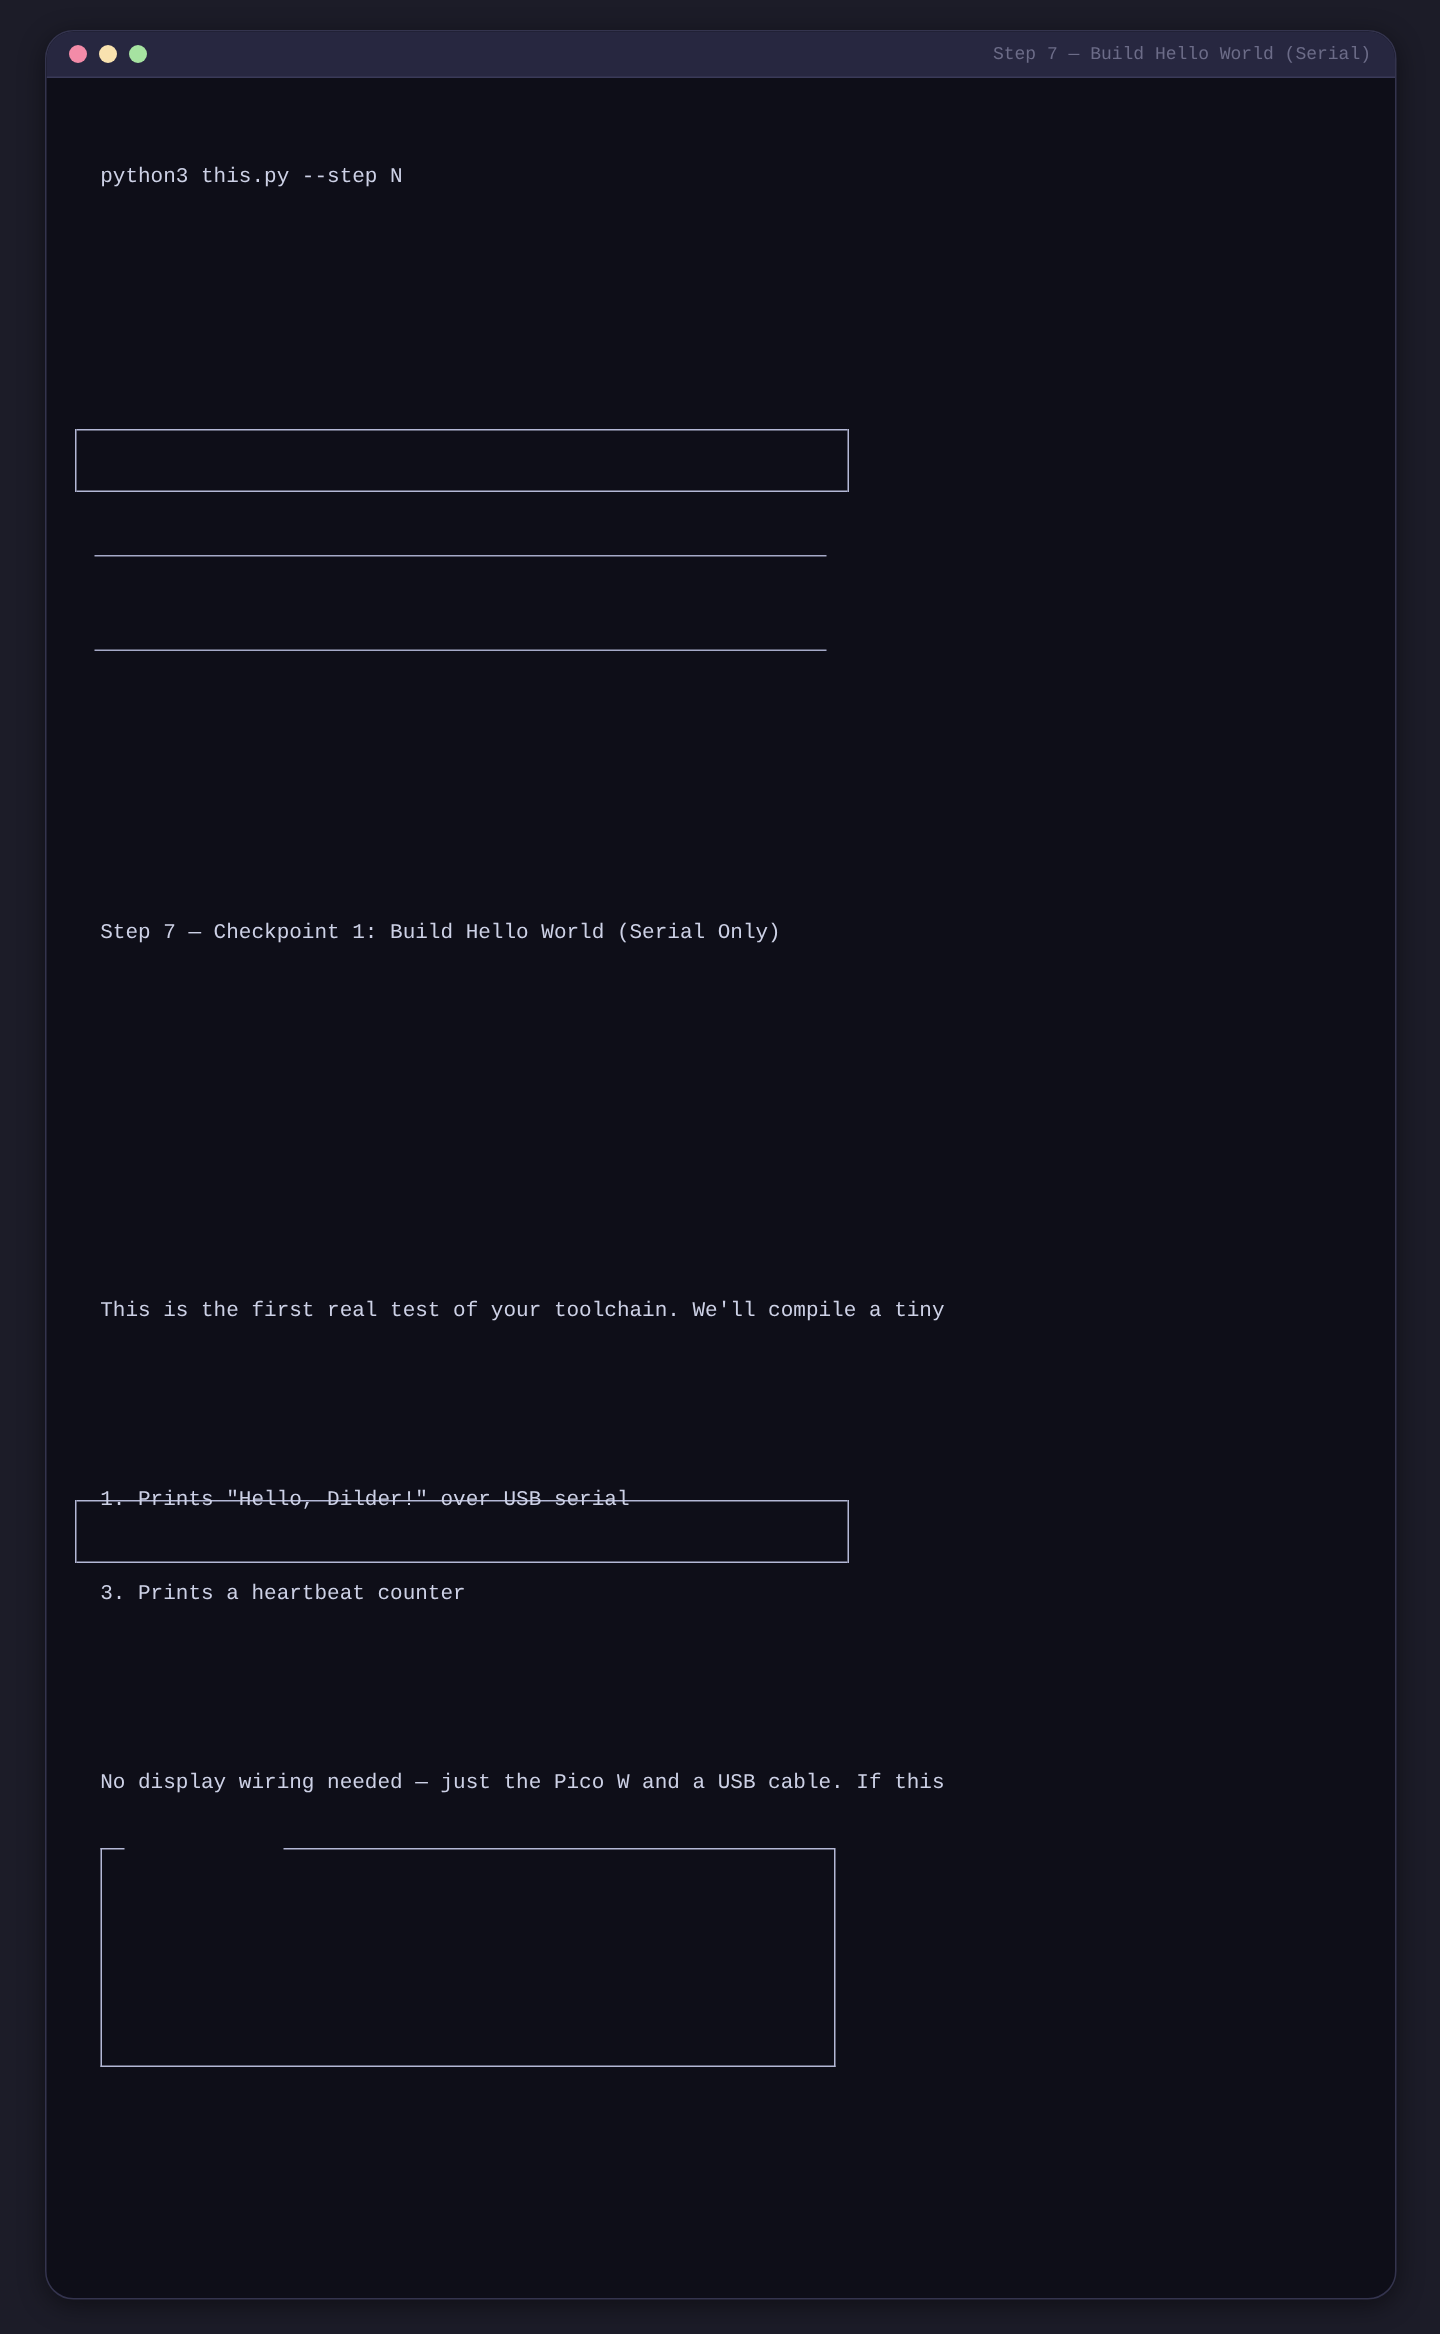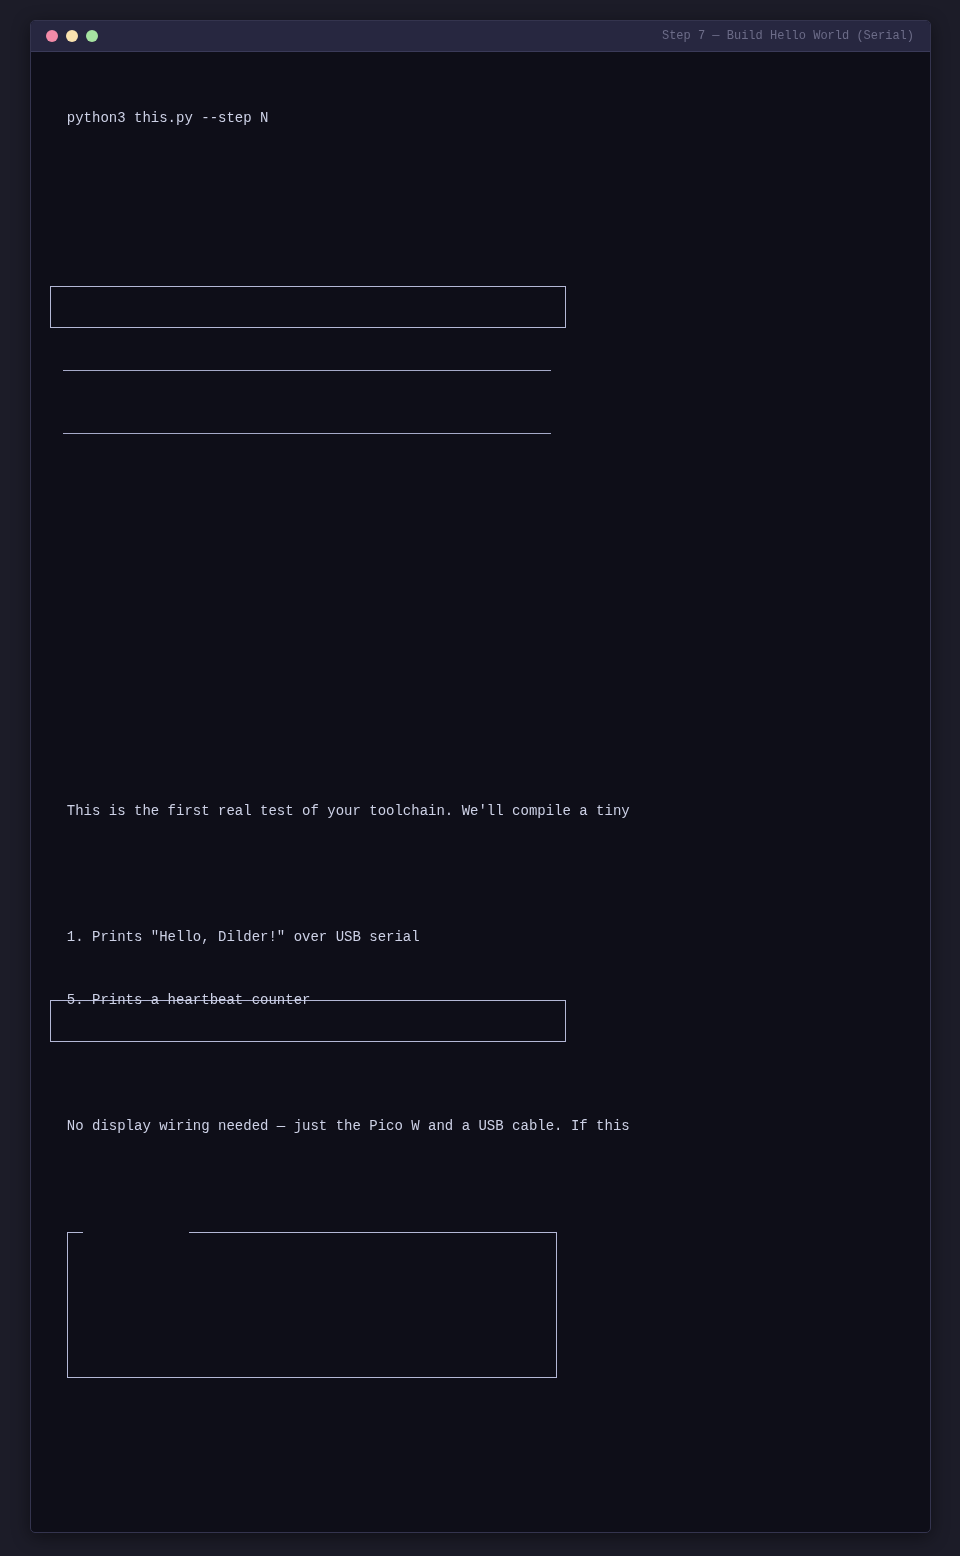--- a/index.html
+++ b/index.html
@@ -2,21 +2,21 @@
 <html><head>
 <meta charset="utf-8">
 <style>
   html, body { margin:0; padding:0; }
   body {
     width:960px; height:1556px; background:#1c1c28; overflow:hidden;
     font-family:"Liberation Mono","DejaVu Sans Mono",monospace;
   }
   .window {
     position:absolute; left:30px; top:20px; width:899px; height:1511px;
-    background:#0e0e18; border:1px solid #34344e; border-radius:5px;
+    background:#0e0e18; border:1px solid #34344e; border-radius:19px;
     box-shadow:0 4px 18px rgba(0,0,0,.45); overflow:hidden;
   }
   .titlebar {
     height:30px; background:#272740; border-bottom:1px solid #3a3a58;
     position:relative;
   }
   .dot { position:absolute; top:9px; width:12px; height:12px; border-radius:50%; }
   .dot.red { left:15px; background:#f38ba8; }
   .dot.yellow { left:35px; background:#f9e2af; }
   .dot.green { left:55px; background:#a6e3a1; }
@@ -67,27 +67,28 @@
 
   <div class="term">
     <span class="ln">  python3 this.py --step N</span>
     <span class="ln"></span>
     <span class="ln"></span>
     <span class="ln"></span>
     <span class="rule"></span>
     <span class="rule"></span>
     <span class="ln"></span>
     <span class="ln"></span>
+    <span class="ln">  Step 7 — Checkpoint 1: Build Hello World (Serial Only)</span>
     <span class="ln"></span>
     <span class="ln"></span>
     <span class="ln"></span>
     <span class="ln">  This is the first real test of your toolchain. We'll compile a tiny</span>
     <span class="ln"></span>
     <span class="ln">  1. Prints "Hello, Dilder!" over USB serial</span>
-    <span class="ln">  5. Prints a heartbeat counter</span>
+    <span class="ln">  3. Prints a heartbeat counter</span>
     <span class="ln"></span>
     <span class="ln">  No display wiring needed — just the Pico W and a USB cable. If this</span>
     
     
     
     
     
     
     
     

